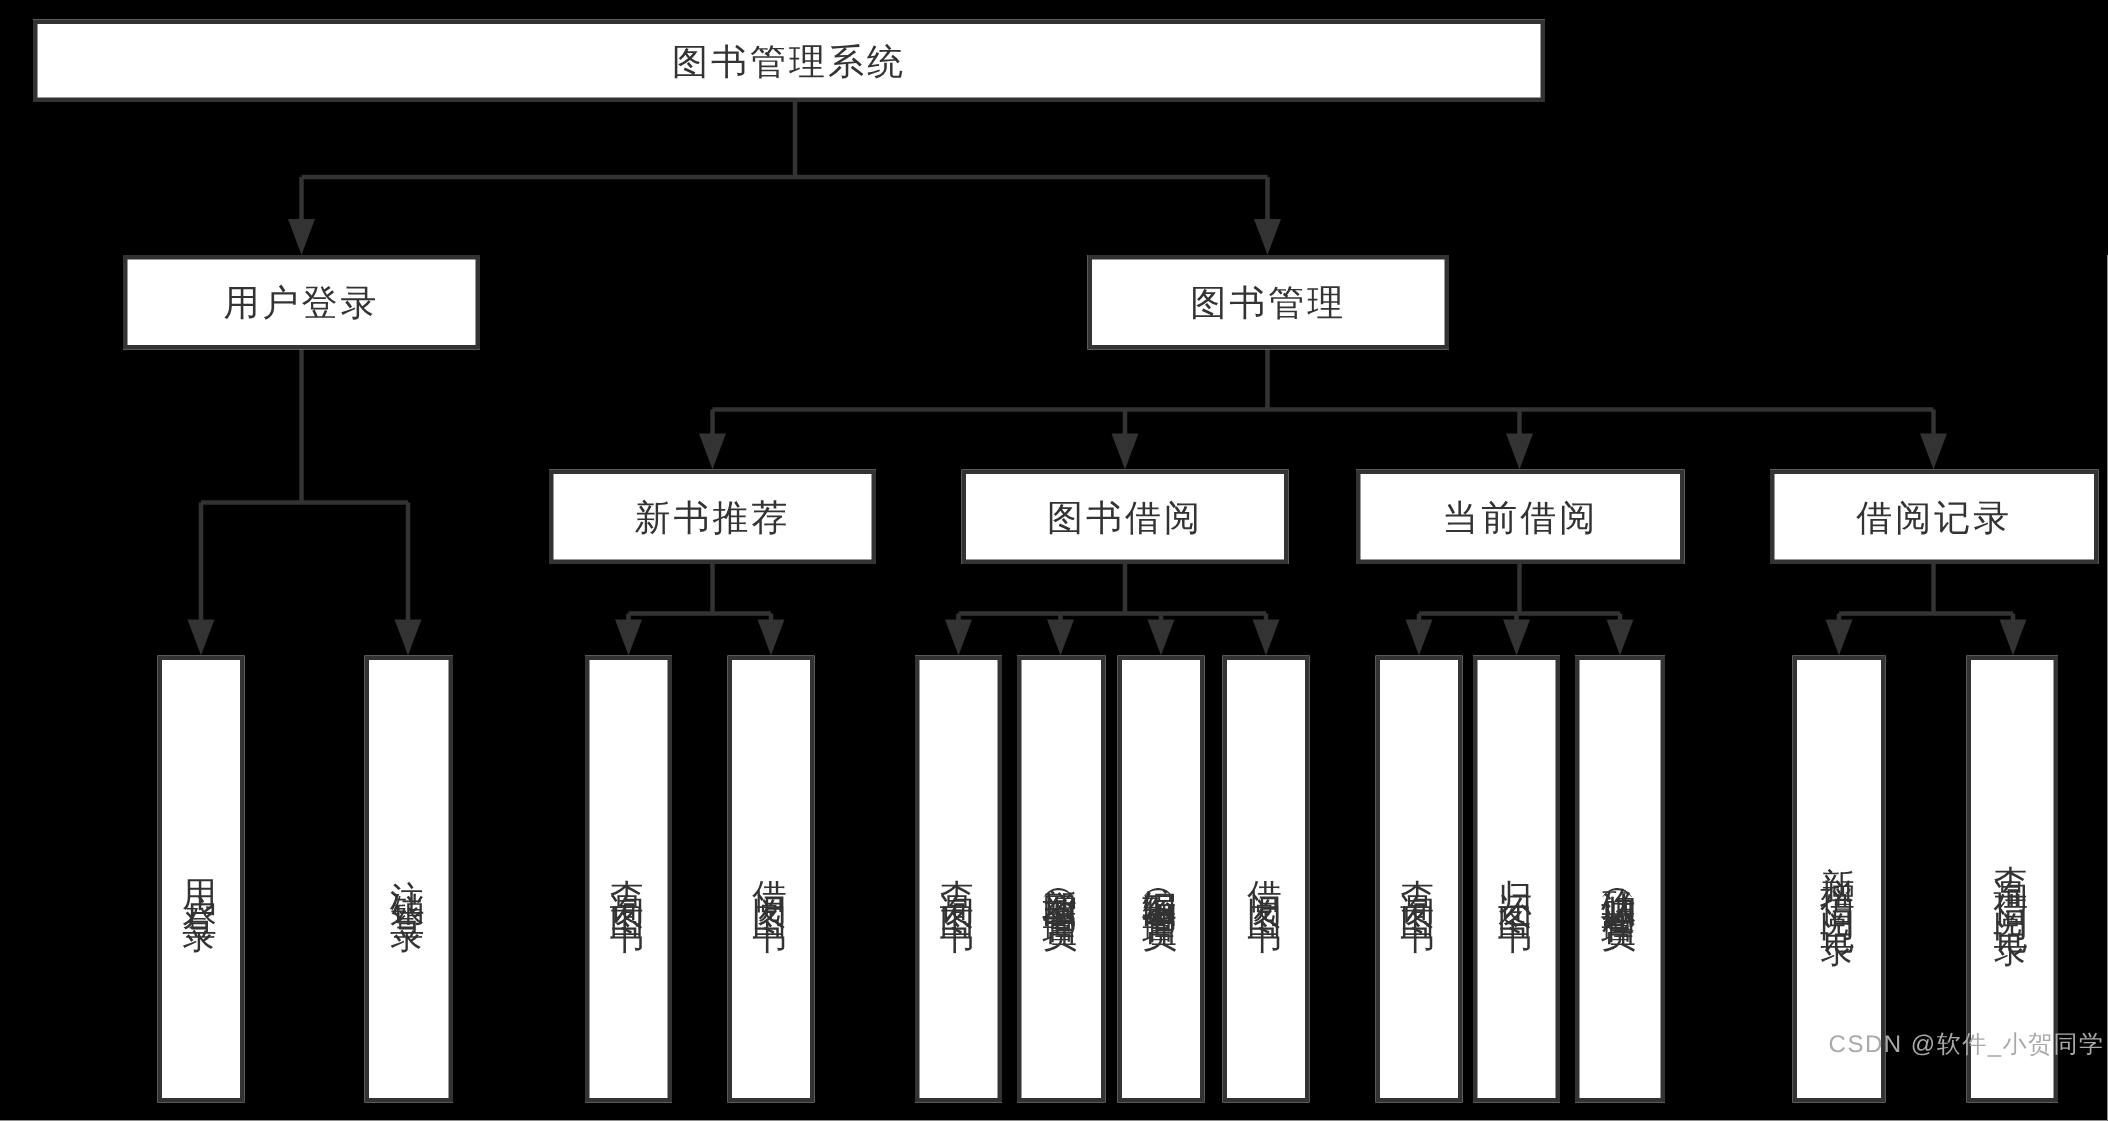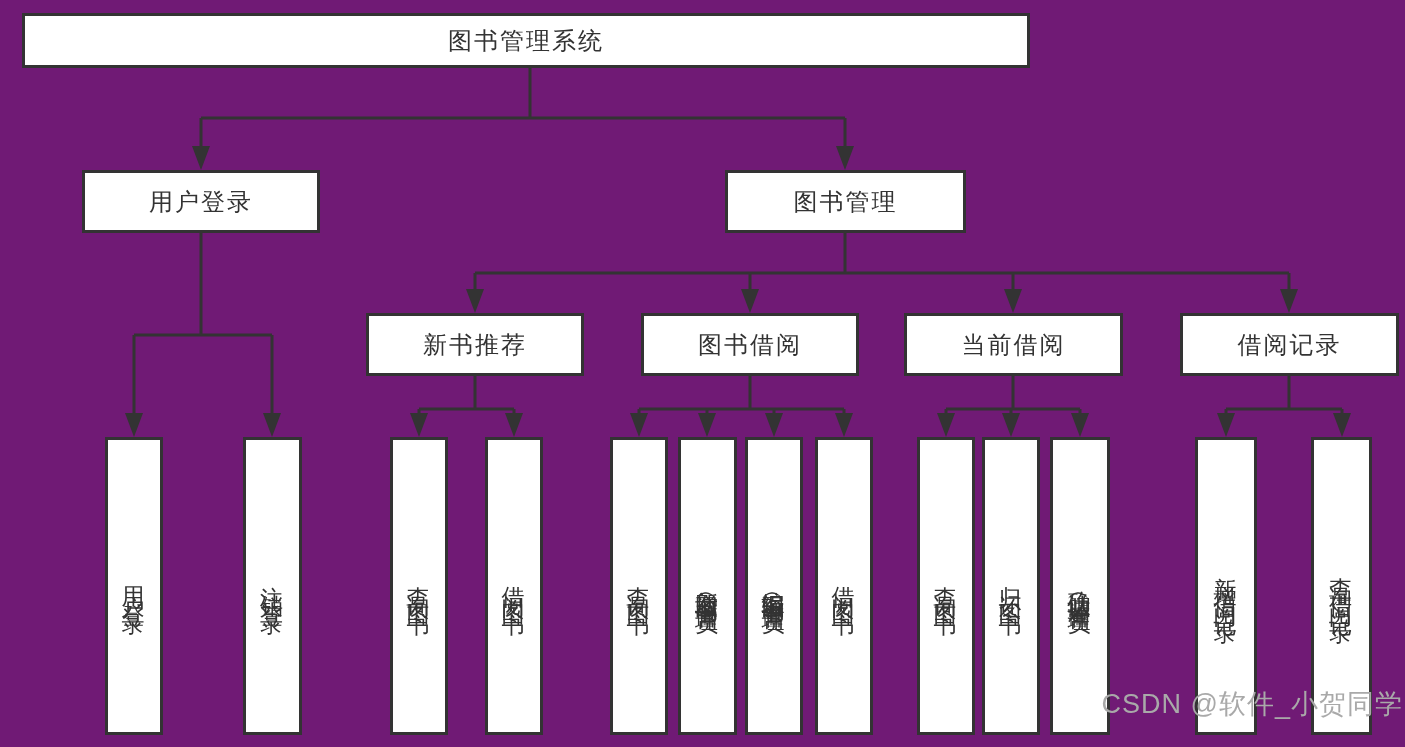--- a/index.html
+++ b/index.html
@@ -1,32 +1,32 @@
 <!DOCTYPE html>
 <html><head>
 <meta charset="utf-8">
 <style>
   html,body { margin:0; padding:0; background:#ffffff; }
   .canvas {
-    position:relative; width:1405px; height:747px; background:#701a75;
+    position:relative; width:1405px; height:747px; background:#000000;
     font-family:"Liberation Sans", sans-serif; color:#333333; overflow:hidden;
   }
   .connectors { position:absolute; left:0; top:0; width:1405px; height:747px; }
   .node {
     position:absolute; background:#ffffff; border:3px solid #333333;
     box-sizing:border-box; display:flex; align-items:center; justify-content:center;
   }
   .node .lbl { font-size:24px; letter-spacing:2px; white-space:nowrap; }
   .node.v .lbl {
     writing-mode:vertical-rl; text-orientation:mixed;
     font-size:23px; letter-spacing:9px; white-space:nowrap;
   }
   .node.v.tight .lbl { letter-spacing:3px; }
   .watermark {
-    position:absolute; right:2px; top:686px; font-size:27px;
+    position:absolute; right:2px; top:686px; font-size:16px;
     color:#a9a9a9; letter-spacing:1px; z-index:5; white-space:nowrap;
   }
 </style>
 </head>
 <body>
 
 <div class="canvas">
 
   <svg class="connectors" width="1405" height="747" viewBox="0 0 1405 747" xmlns="http://www.w3.org/2000/svg">
     <g fill="none" stroke="#333333" stroke-width="3">

